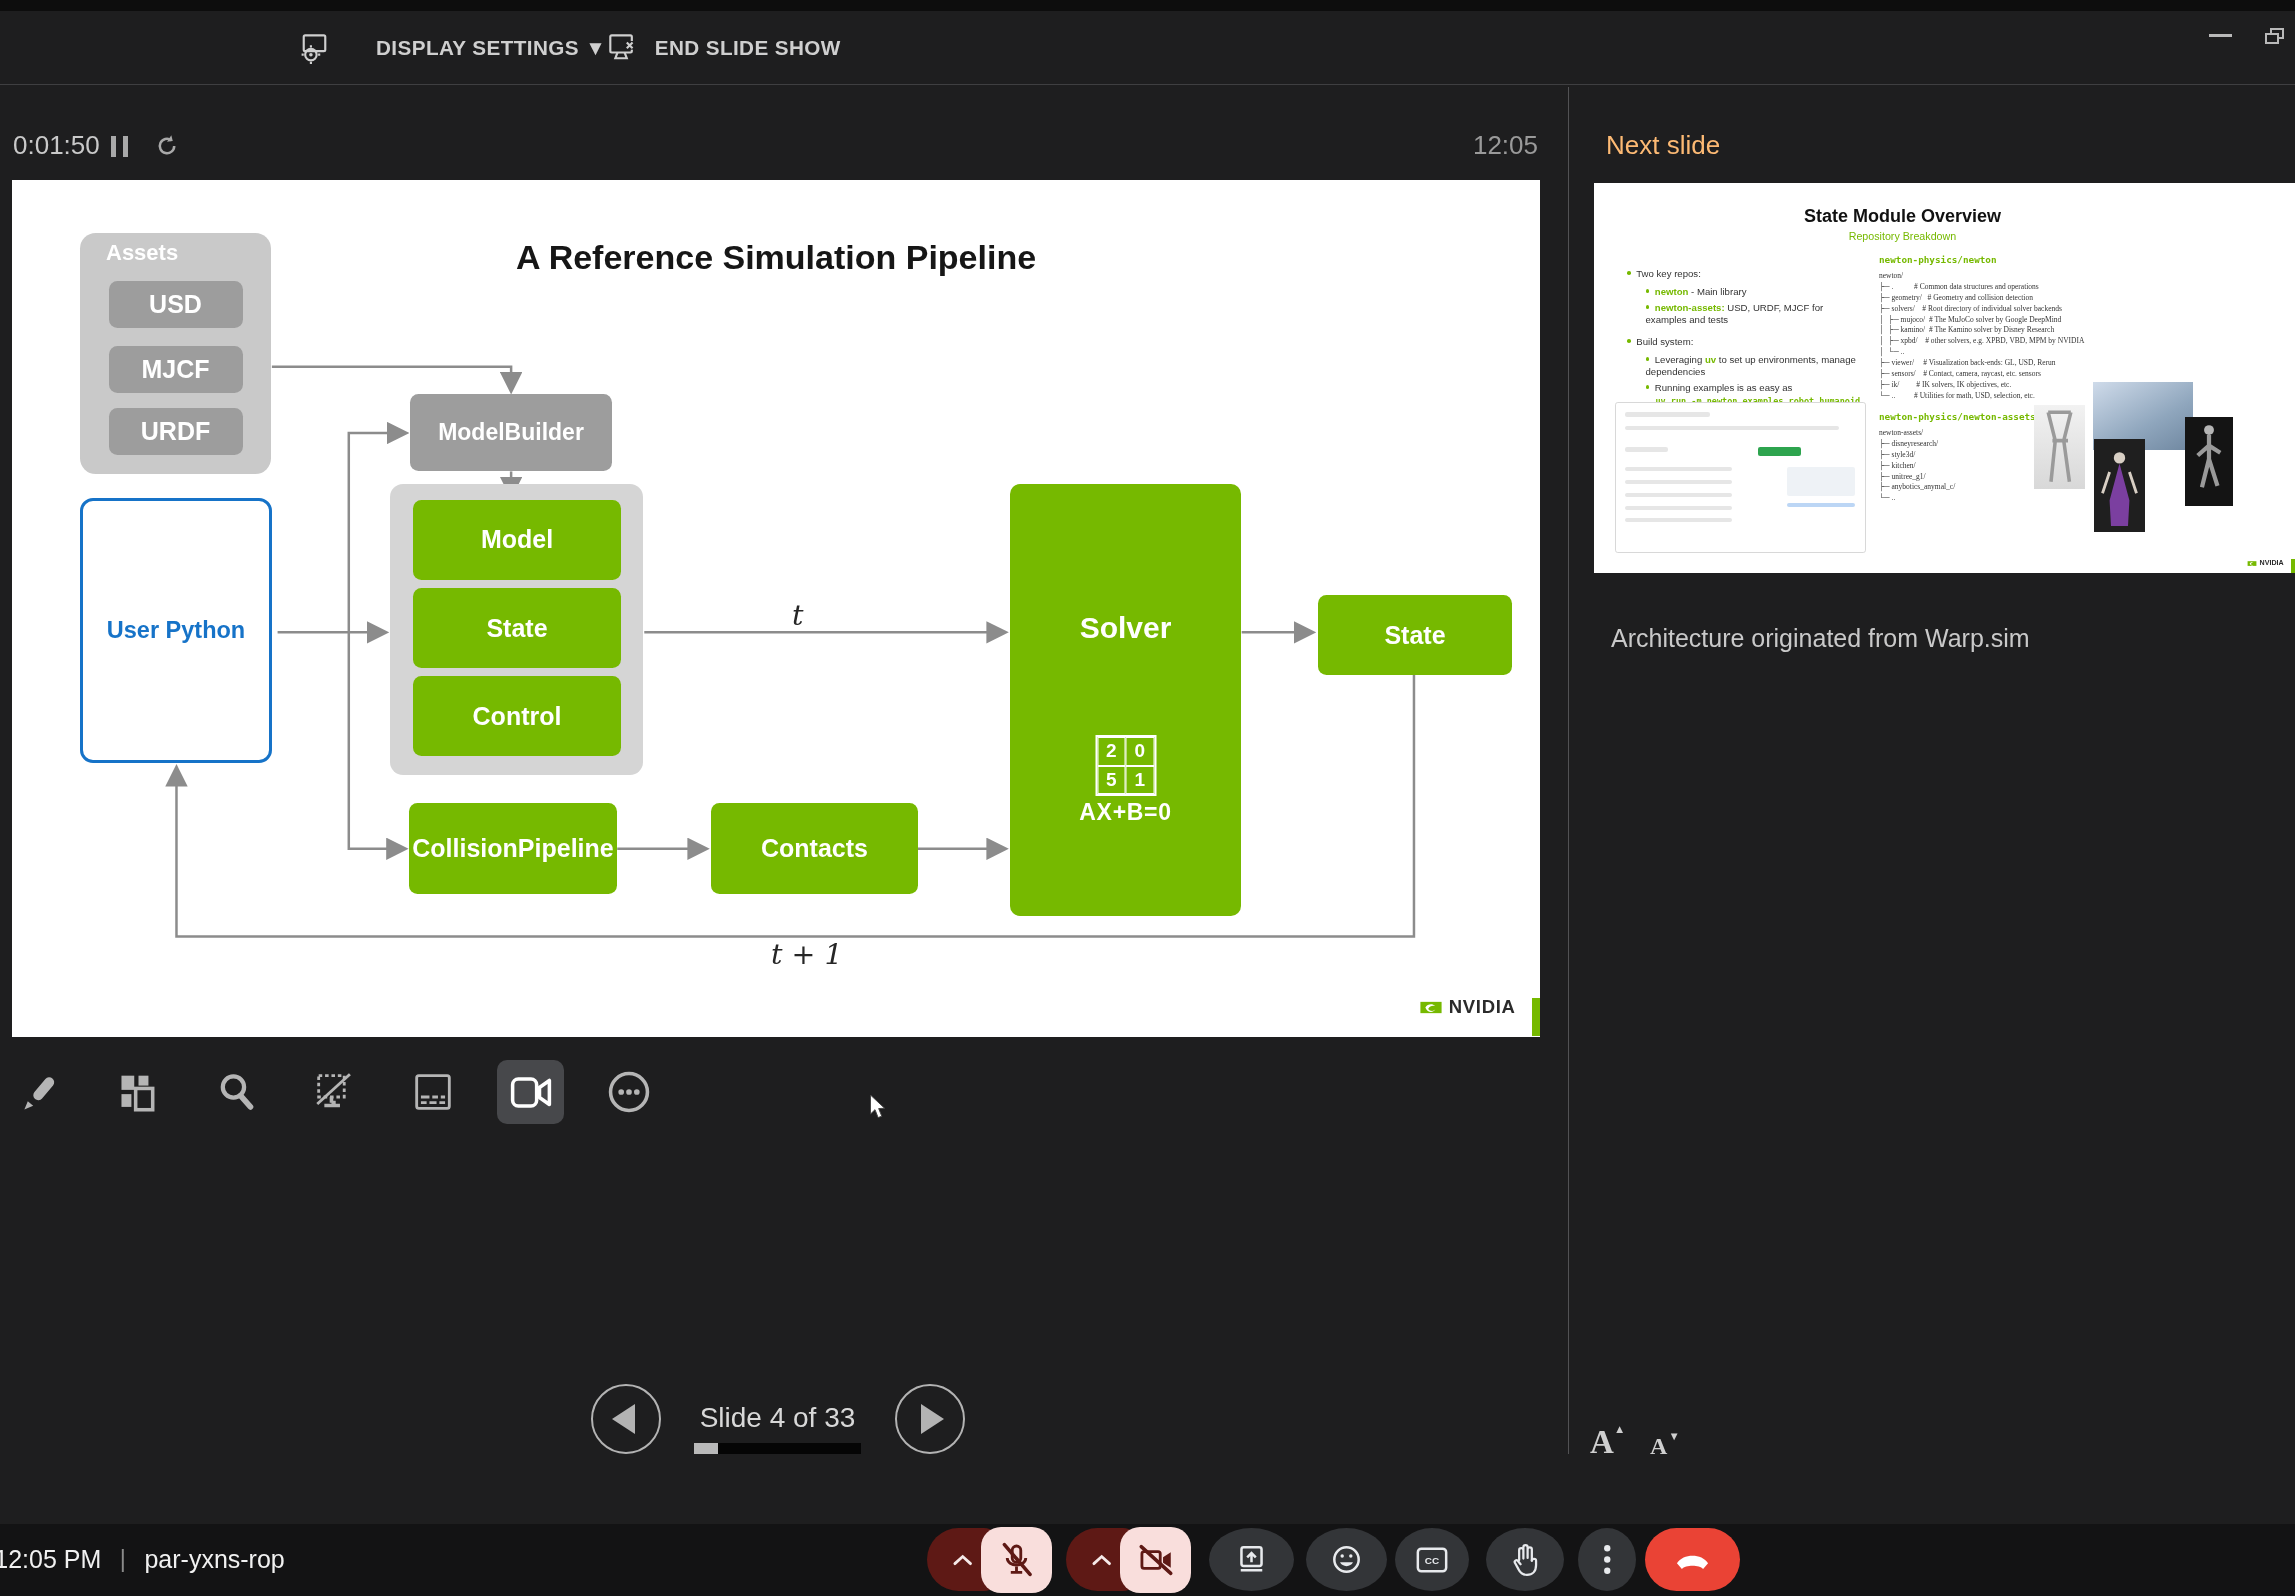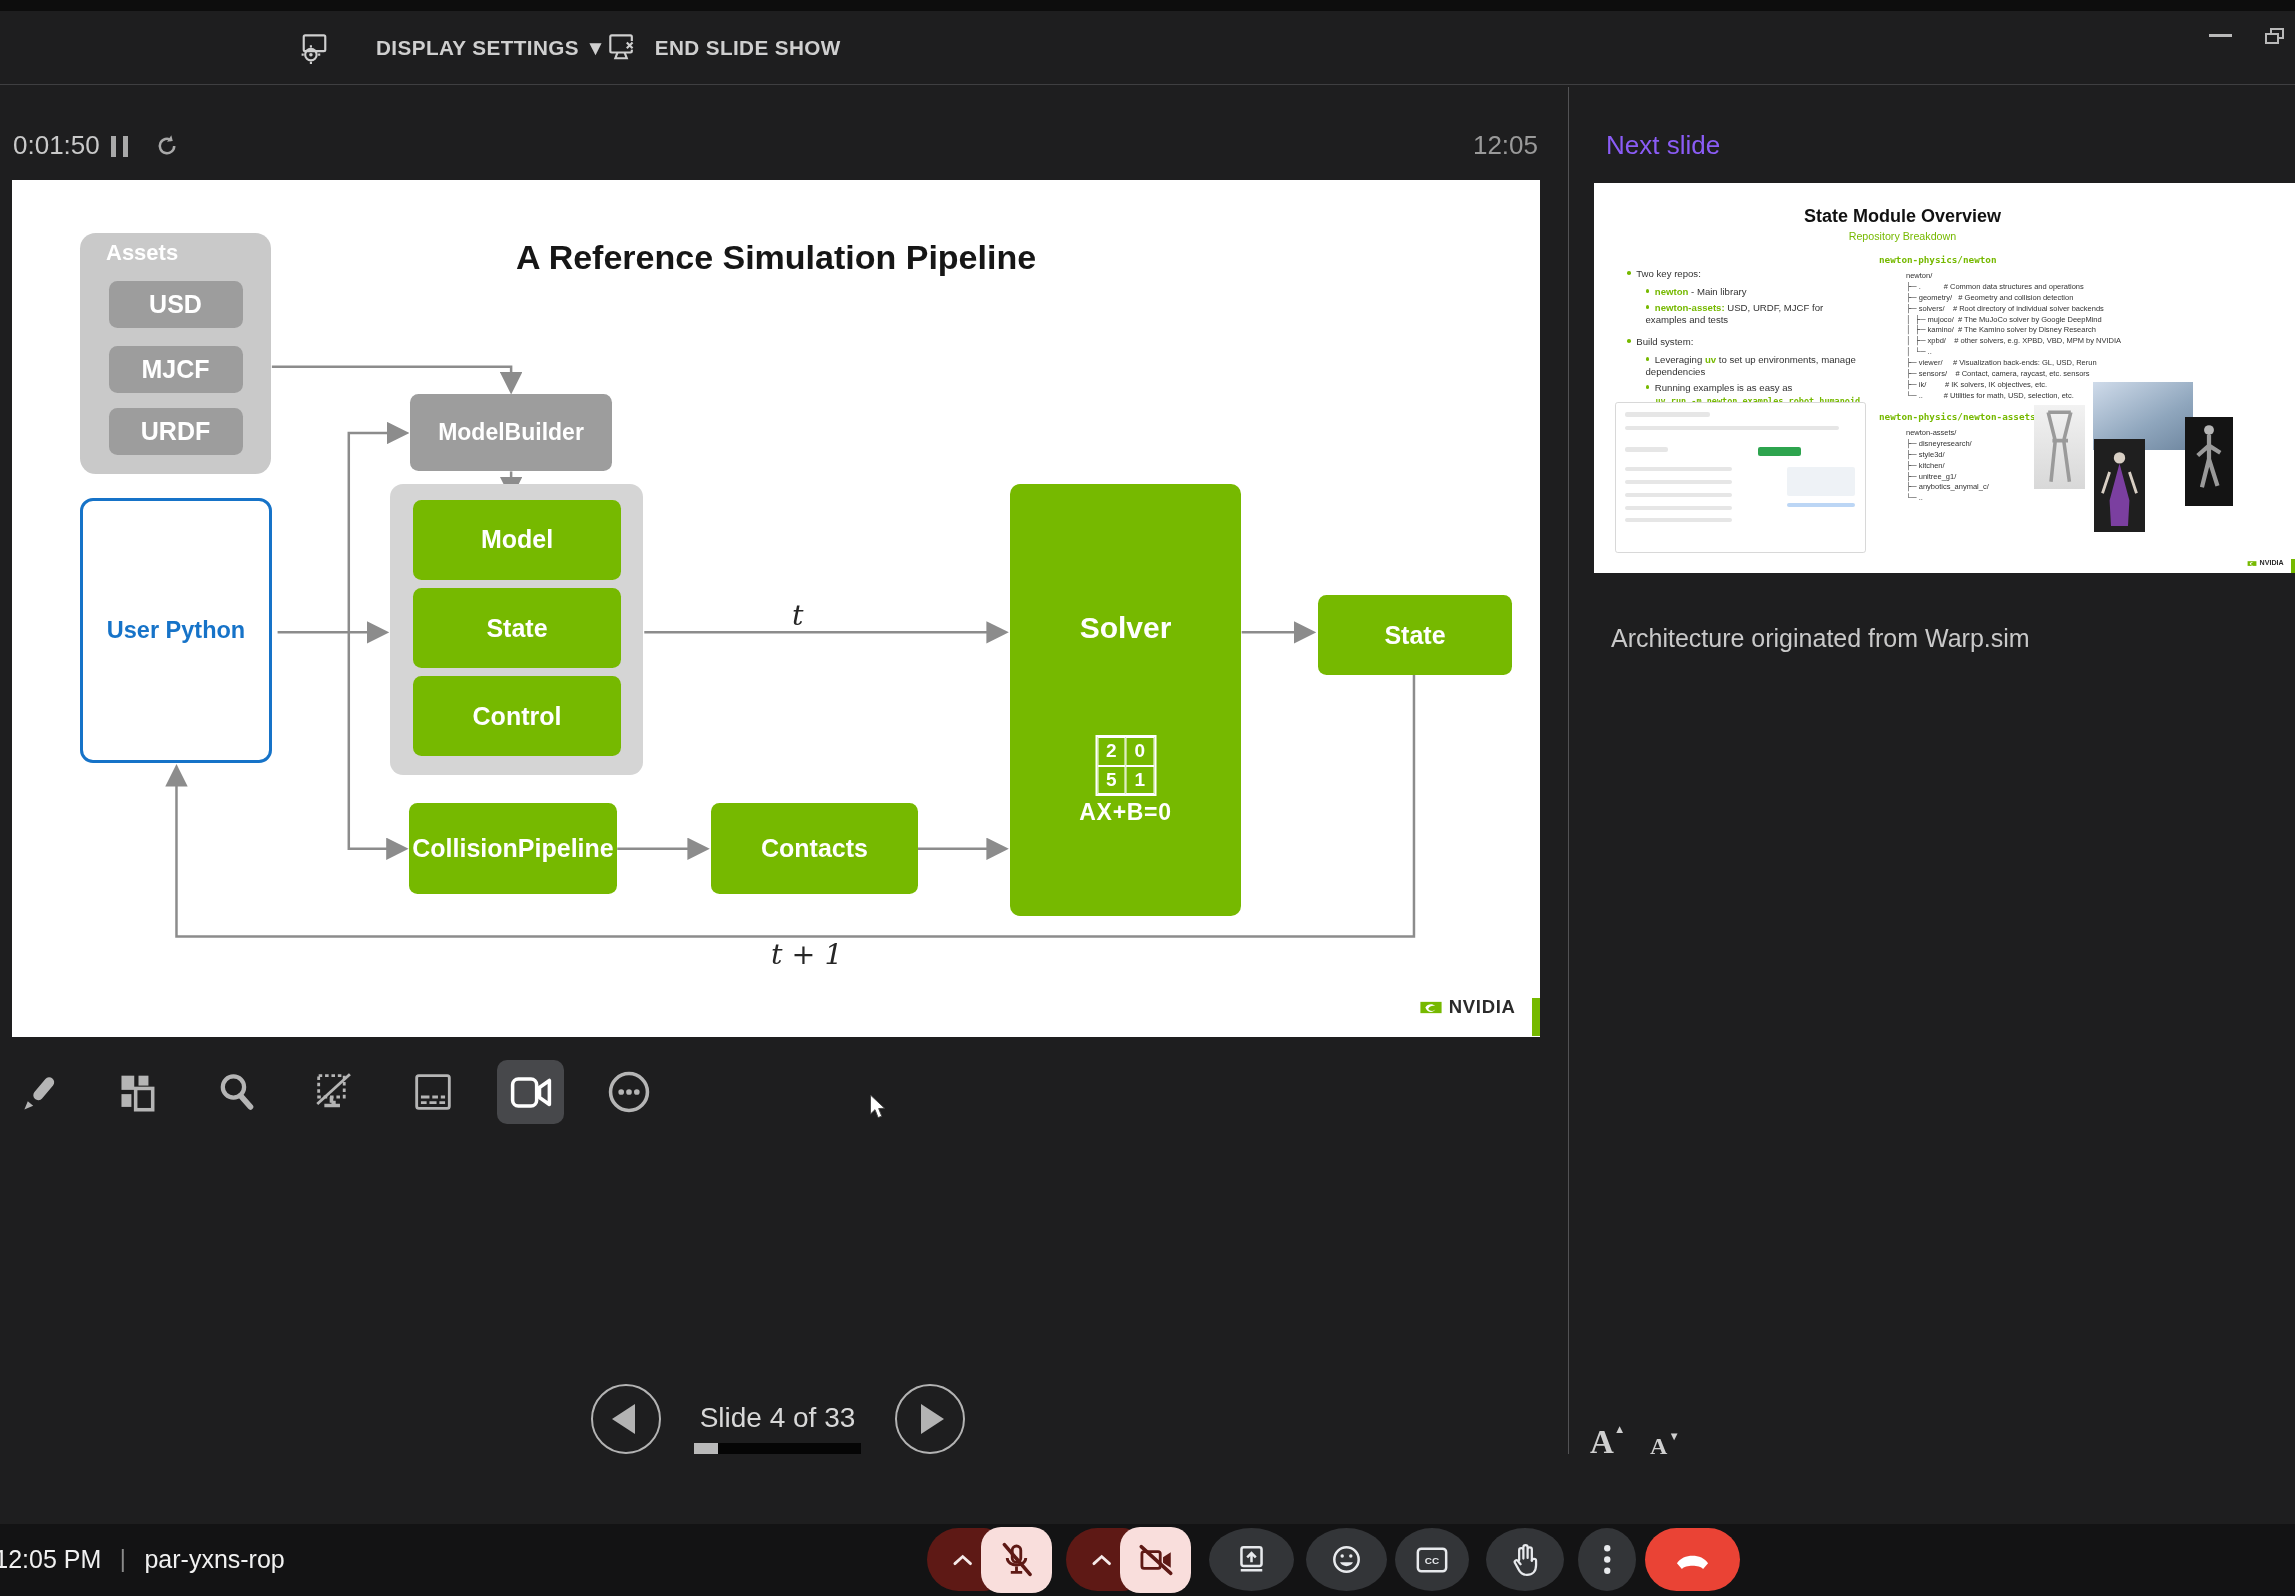--- a/index.html
+++ b/index.html
@@ -62,29 +62,29 @@
   .nav-circle { position:absolute; top:1384px; width:70px; height:70px; border:2.8px solid #b3b3b3; border-radius:50%;
                 display:flex; align-items:center; justify-content:center; }
   .tri-left { width:0; height:0; border-top:15.7px solid transparent; border-bottom:15.7px solid transparent; border-right:23px solid #b3b3b3; margin-right:4.3px; }
   .tri-right { width:0; height:0; border-top:15.7px solid transparent; border-bottom:15.7px solid transparent; border-left:23px solid #b3b3b3; margin-left:4.3px; }
   .nav-label { position:absolute; left:694px; top:1402px; width:167px; text-align:center; font-size:28px; color:#d8d8d8; white-space:nowrap; }
   .progress { position:absolute; left:694px; top:1443px; width:167px; height:10.7px; background:#050505; }
   .progress i { display:block; width:24px; height:100%; background:#b9b9b9; }
 
   
   .vdivider { position:absolute; left:1568px; top:87px; width:1.4px; height:1367px; background:#525254; }
-  .next-header { position:absolute; left:1606px; top:130px; font-size:26px; color:#8b5cf6; }
+  .next-header { position:absolute; left:1606px; top:130px; font-size:26px; color:#fdba74; }
   .thumb { position:absolute; left:1594px; top:183px; width:701px; height:390px; background:#ffffff; overflow:hidden; }
   .thumb-title { position:absolute; left:0; top:23px; width:88%; text-align:center; font-size:18px; font-weight:bold; color:#111; }
   .thumb-sub { position:absolute; left:0; top:47px; width:88%; text-align:center; font-size:10.7px; color:#76b900; }
   .tb { position:absolute; font-size:9.6px; color:#333; line-height:1.25; }
   .tb .dot::before { content:""; display:inline-block; width:3.6px; height:3.6px; background:#76b900; border-radius:50%; margin-right:5.7px; vertical-align:2.1px; }
   .gcode { color:#76b900; font-weight:bold; }
   .mono { font-family:"DejaVu Sans Mono", monospace; }
-  .tree { position:absolute; font-family:Liberation Sans, sans-serif; font-size:7.5px; line-height:1.45; color:#333; white-space:pre;margin-left:27px; }
+  .tree { position:absolute; font-family:Liberation Serif, serif; font-size:7.5px; line-height:1.45; color:#333; white-space:pre; }
   .repo-head { position:absolute; font-family:"DejaVu Sans Mono", monospace; font-size:9.3px; font-weight:bold; color:#76b900; }
   .gh-card { position:absolute; left:21.4px; top:219px; width:251px; height:151px; background:#fff; border:0.7px solid #d8d8d8; border-radius:2.8px; }
   .gh-row { position:absolute; background:#e6e6e6; height:5px; border-radius:2.1px; }
   .img-ph { position:absolute; }
   .thumb-nvidia { position:absolute; right:11.4px; bottom:5.7px; display:flex; align-items:center; gap:2.8px; font-size:7.1px; font-weight:bold; color:#2b2b2b; }
   .thumb-sliver { position:absolute; right:0; bottom:0; width:4.3px; height:14.2px; background:#76b900; }
   .notes { position:absolute; left:1611px; top:624px; width:641px; font-size:25px; color:#c9c9c9; }
   .font-btn { position:absolute; color:#cfcfcf; font-family:"Liberation Serif", serif; font-weight:bold; cursor:default; }
   .font-btn .car { position:absolute; font-size:11.4px; font-family:"Liberation Sans", sans-serif; }
 

